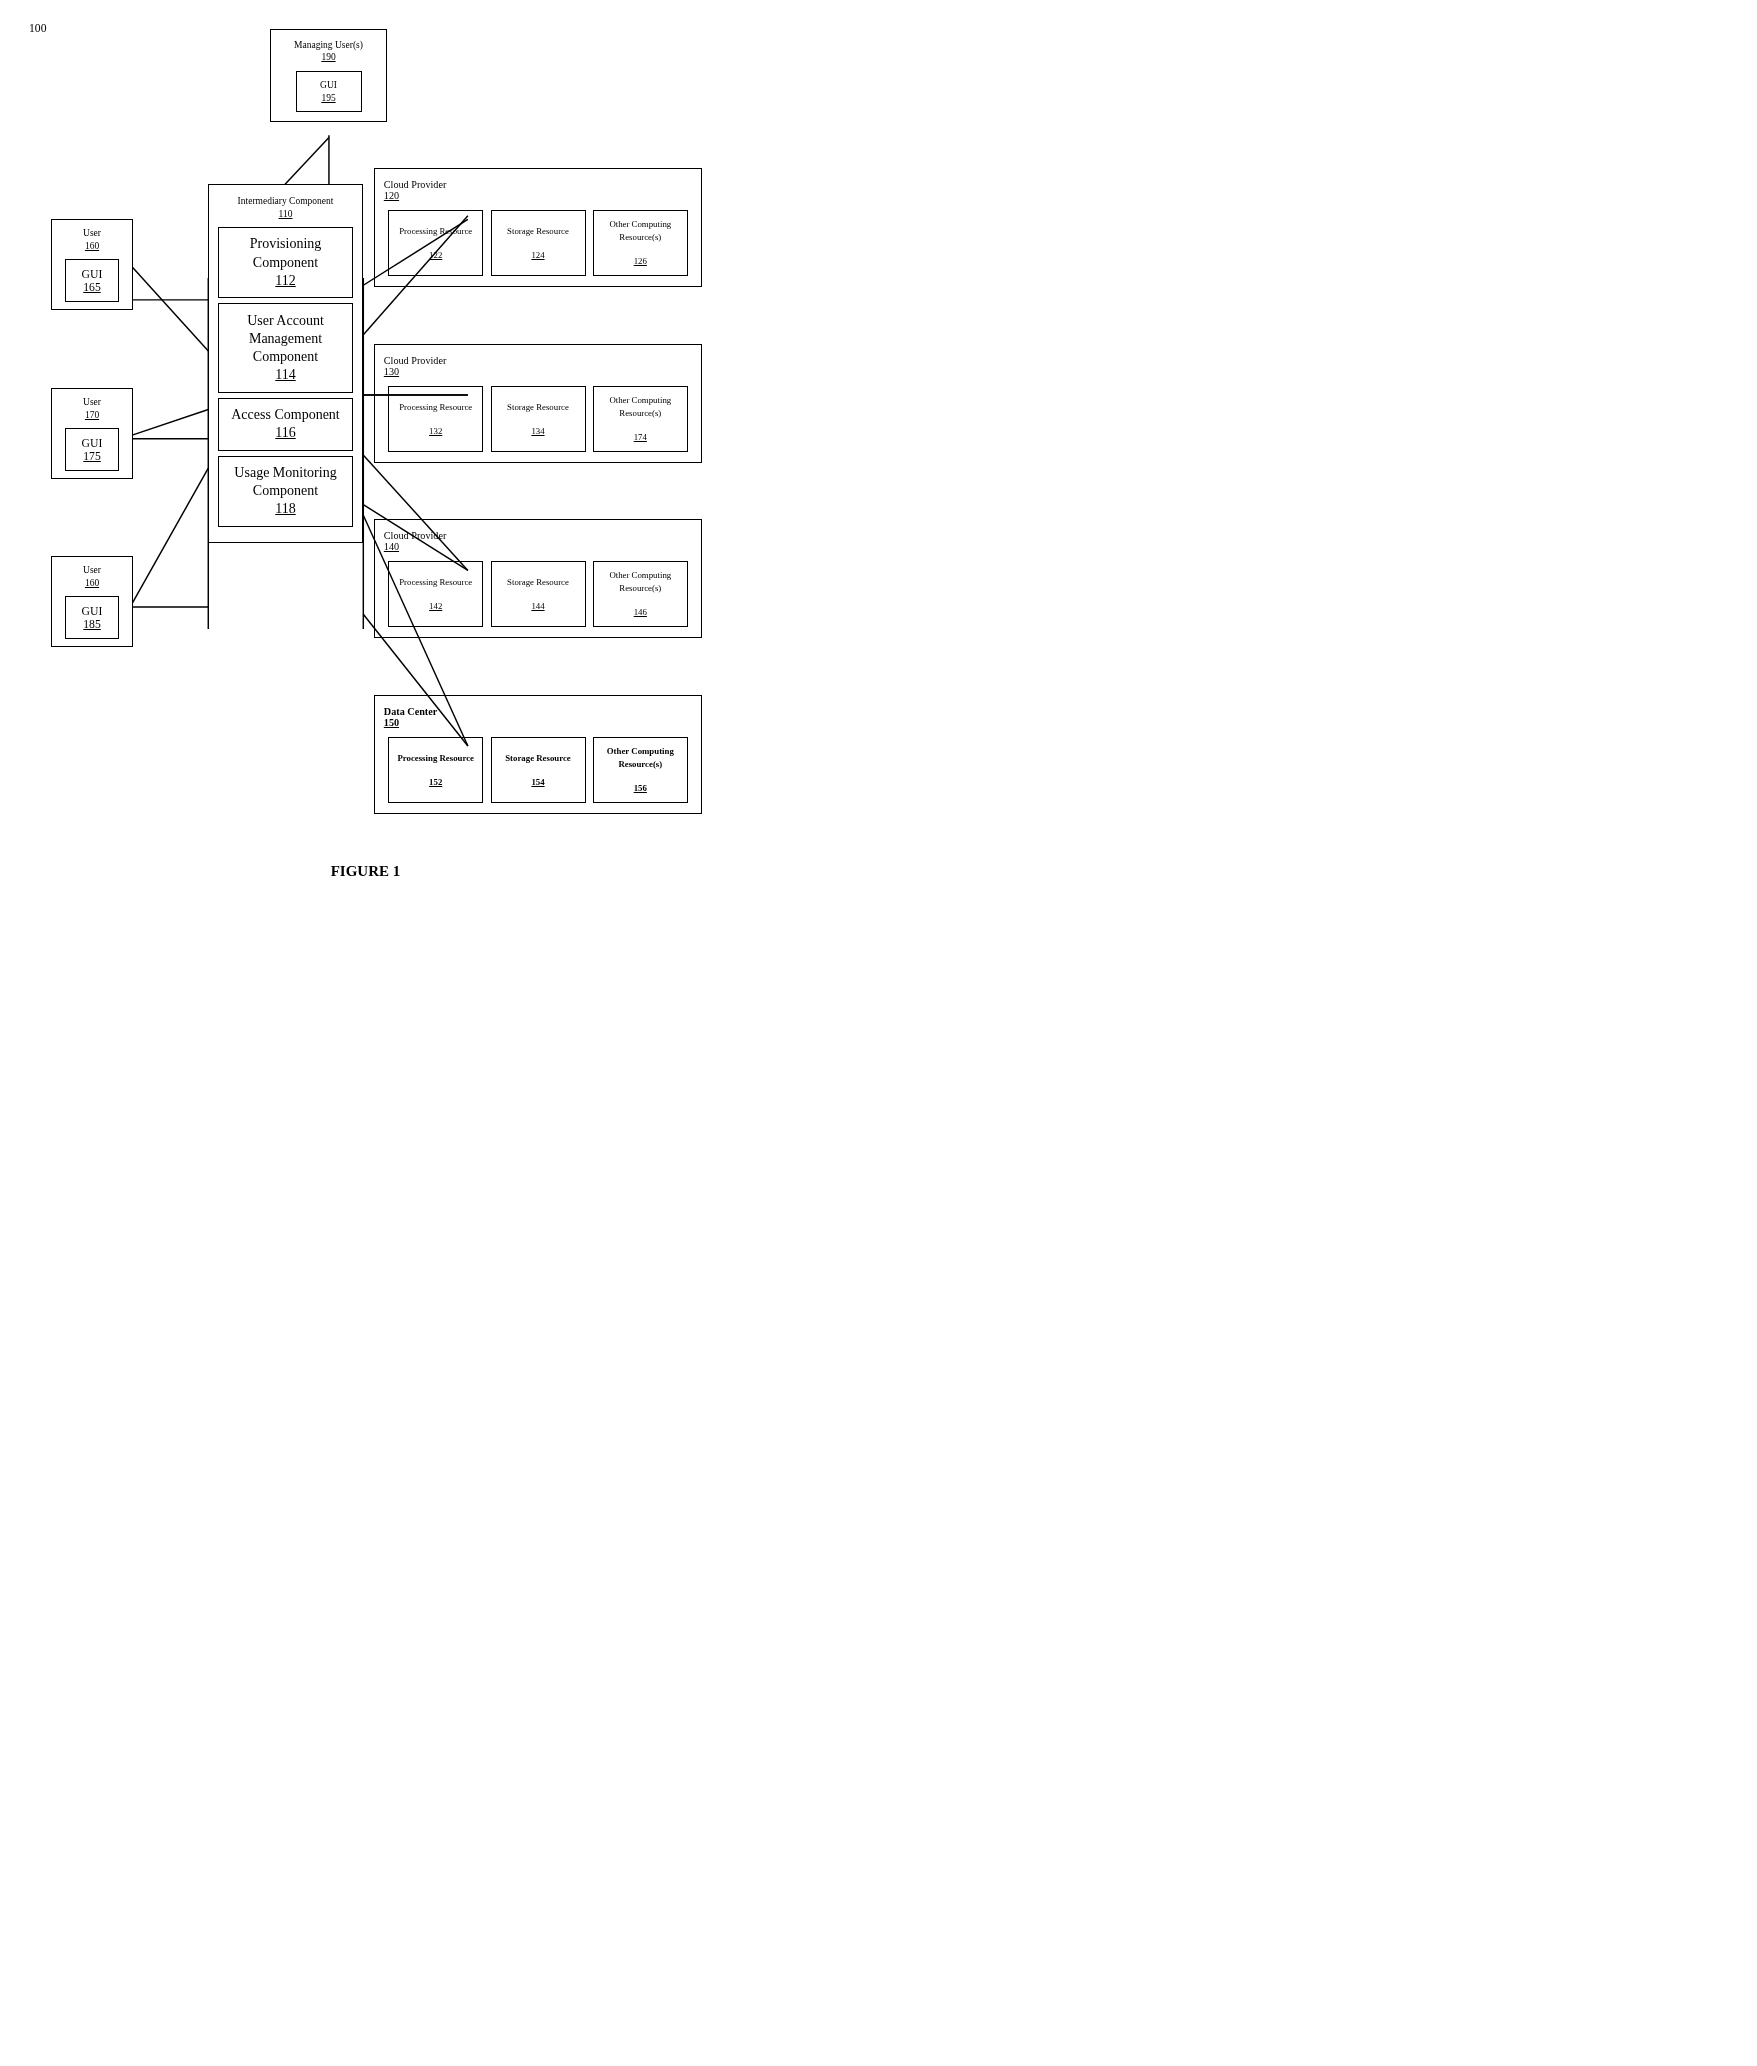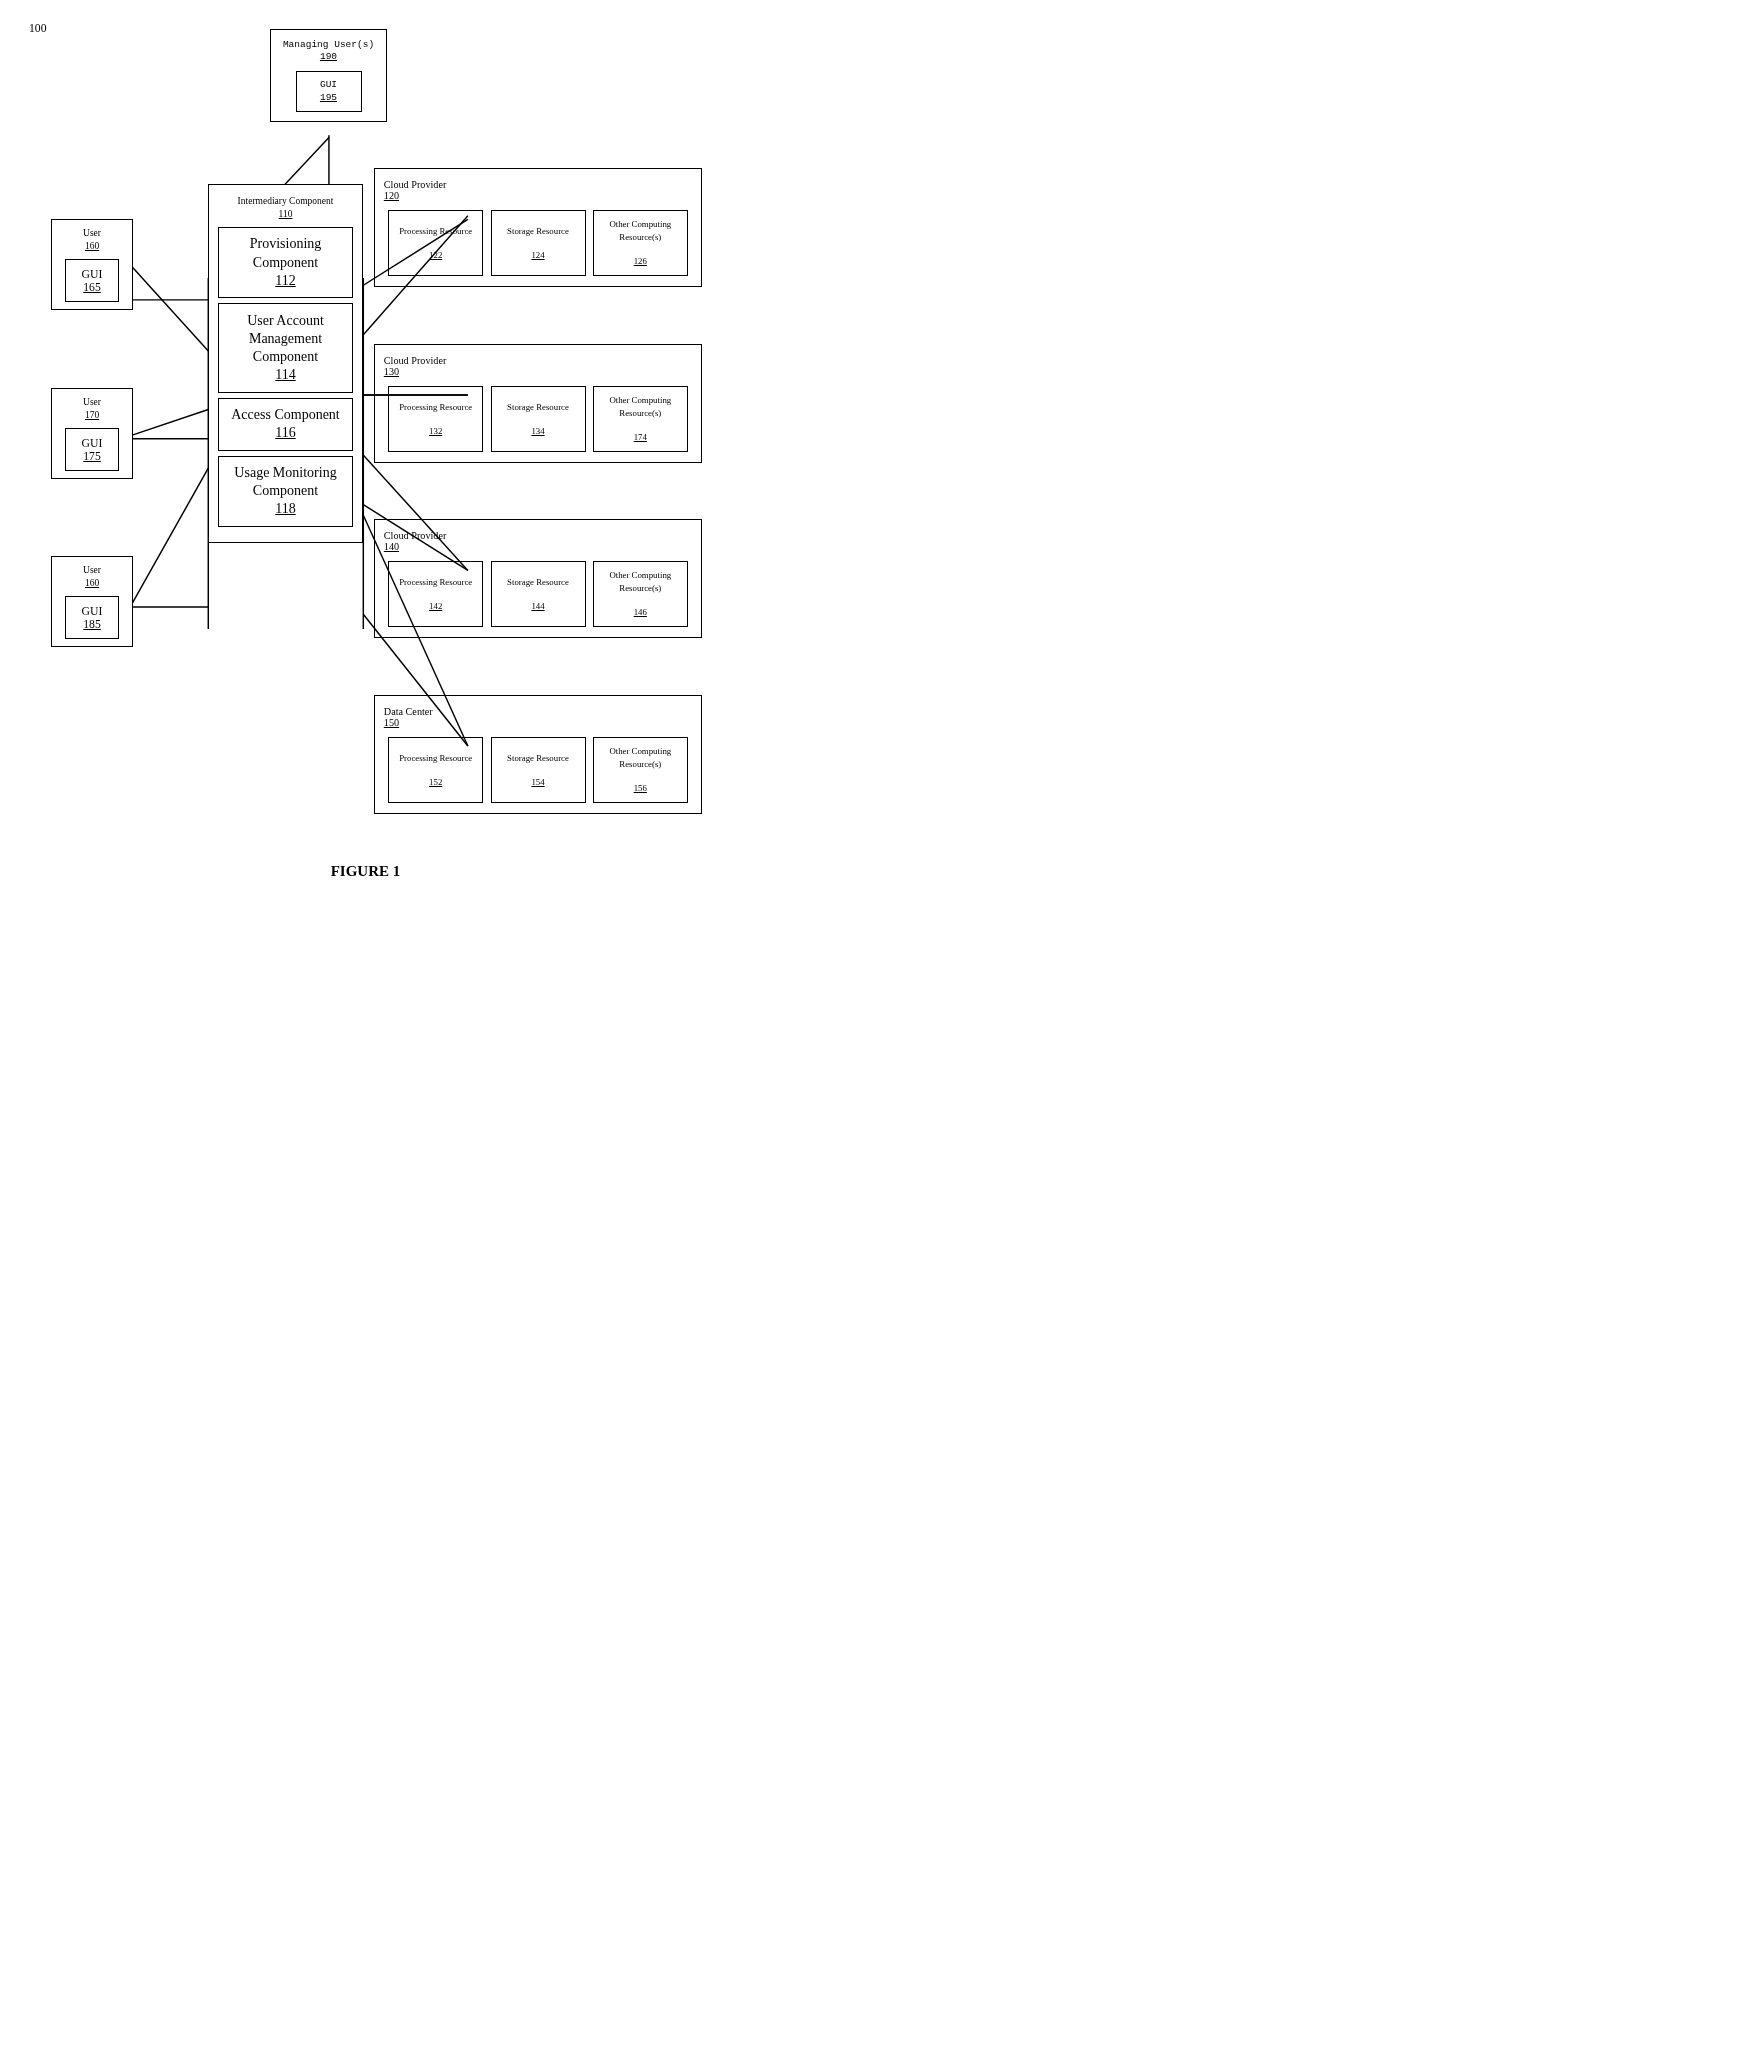--- a/index.html
+++ b/index.html
@@ -46,21 +46,20 @@
       font-size: 9.5px;
       line-height: 1.3;
     }
 
     
     .managing-user-outer {
       width: 117px;
       top: 7.3px;
       left: 241px;
       padding: 7.3px 5.9px 7.3px 5.9px;
-      font-family: Liberation Mono, monospace;
     }
     .managing-user-inner {
       width: 66px;
       margin: 5.9px auto 0;
       padding: 5.9px 4.4px;
       border: 1.5px solid #000;
     }
 
     
     .sub-component {
@@ -110,21 +109,21 @@
       line-height: 1.4;
       display: flex;
       flex-direction: column;
       align-items: center;
       justify-content: center;
     }
 
     .cp120 { top: 146px; }
     .cp130 { top: 322px; }
     .cp140 { top: 497px; }
-    .cp150 { top: 673px; }
+    .cp150 { top: 673px; font-weight: bold; }
 
     
     .connector-svg {
       position: absolute;
       top: 0;
       left: 0;
       width: 100%;
       height: 100%;
       pointer-events: none;
       overflow: visible;

